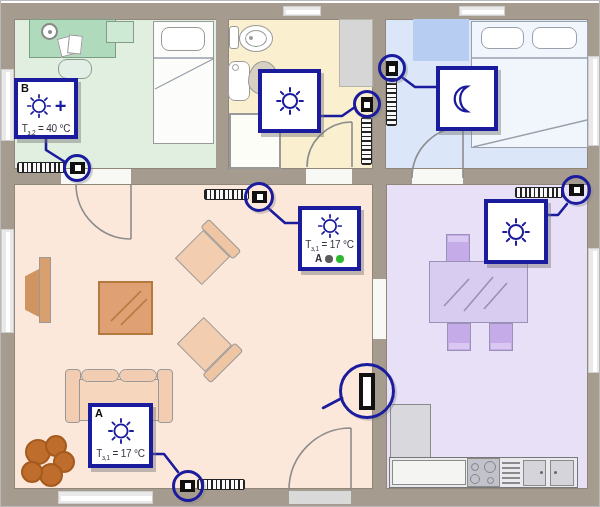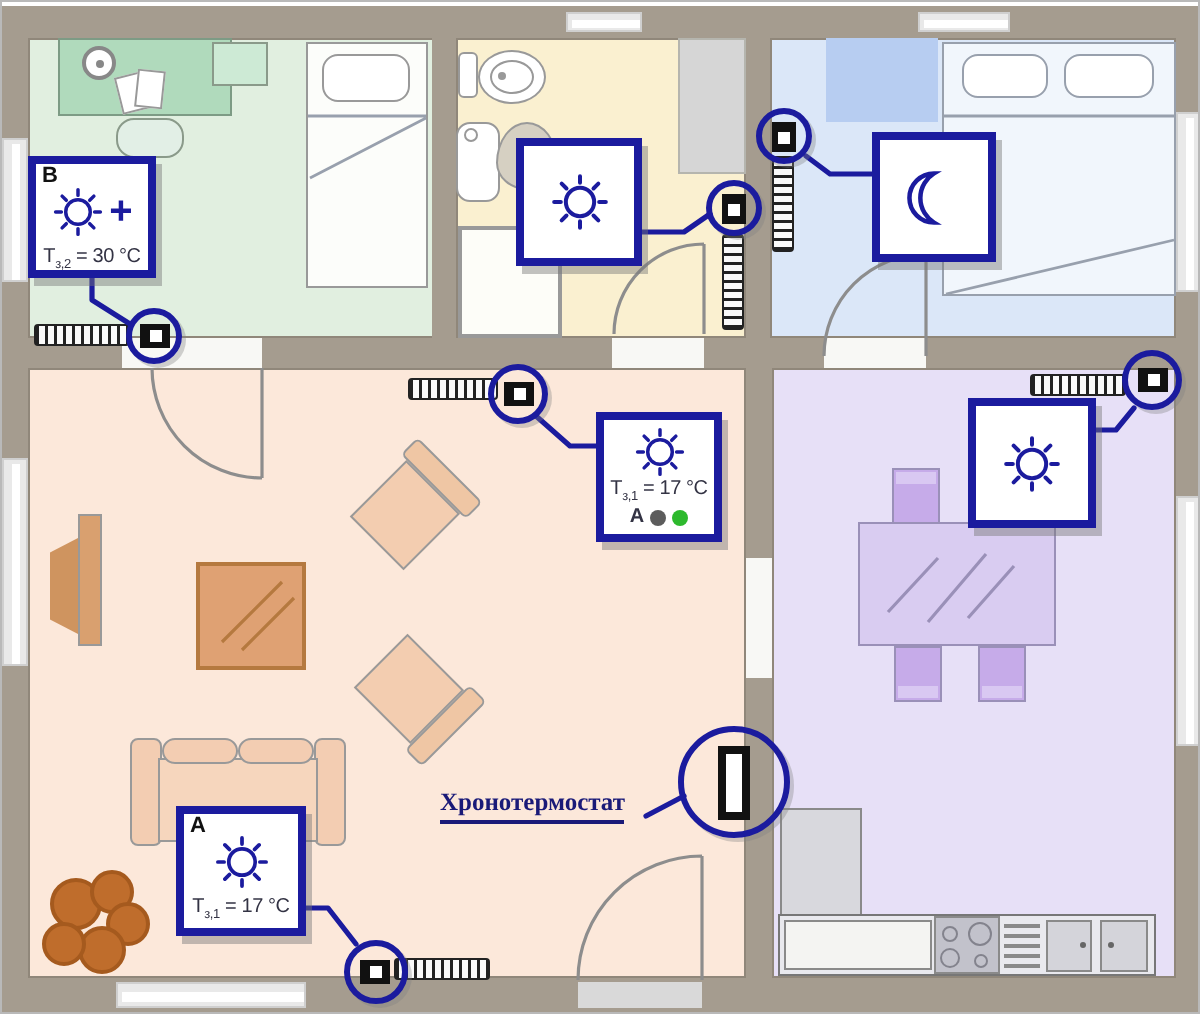--- a/index.html
+++ b/index.html
@@ -202,35 +202,34 @@
   <div class="abs vglyph" style="left:179px;top:479px;width:15px;height:12px;">
       <i></i>
     </div>
   <div class="abs vcirc" style="left:560px;top:174px;width:30px;height:30px;"></div>
   <div class="abs vglyph" style="left:568px;top:183px;width:15px;height:12px;">
       <i></i>
     </div>
 
   <div class="abs vcirc" style="left:338px;top:362px;width:56px;height:56px;"></div>
   <div class="abs" style="left:358px;top:372px;width:16px;height:37px;background:#fff;border:4px solid #111;"></div>
-  <div class="abs chrono-label" style="left:219px;top:393px;">Хронотермостат</div>
 
   <div class="abs lbox" style="left:13px;top:77px;width:64px;height:61px;">
     <span class="corner">B</span>
     <div style="display:flex;align-items:center;margin-top:11px;">
       <svg width="26" height="26" viewBox="0 0 36 36">
         <circle cx="18" cy="18" r="8.5" fill="#fff" stroke="#1b1b9e" stroke-width="2.4"></circle>
         <g stroke="#1b1b9e" stroke-width="2.4" stroke-linecap="round">
           <path d="M29.5,18 L33.5,18 M26.1,26.1 L29,29 M18,29.5 L18,33.5 M9.9,26.1 L7,29 M6.5,18 L2.5,18 M9.9,9.9 L7,7 M18,6.5 L18,2.5 M26.1,9.9 L29,7"></path>
         </g>
       </svg>
       <span class="plus">+</span>
     </div>
     <div class="temp" style="margin-top:4px;">
-      <span>T</span><sub>з,2</sub> <span>= 30 °C</span>
+      <span>T</span><sub>з,2</sub> <span>= 40 °C</span>
     </div>
   </div>
 
   <div class="abs lbox" style="left:257px;top:68px;width:63px;height:64px;justify-content:center;">
     <svg width="30" height="30" viewBox="0 0 36 36">
       <circle cx="18" cy="18" r="8.5" fill="#fff" stroke="#1b1b9e" stroke-width="2.4"></circle>
       <g stroke="#1b1b9e" stroke-width="2.4" stroke-linecap="round">
         <path d="M29.5,18 L33.5,18 M26.1,26.1 L29,29 M18,29.5 L18,33.5 M9.9,26.1 L7,29 M6.5,18 L2.5,18 M9.9,9.9 L7,7 M18,6.5 L18,2.5 M26.1,9.9 L29,7"></path>
       </g>
     </svg>

